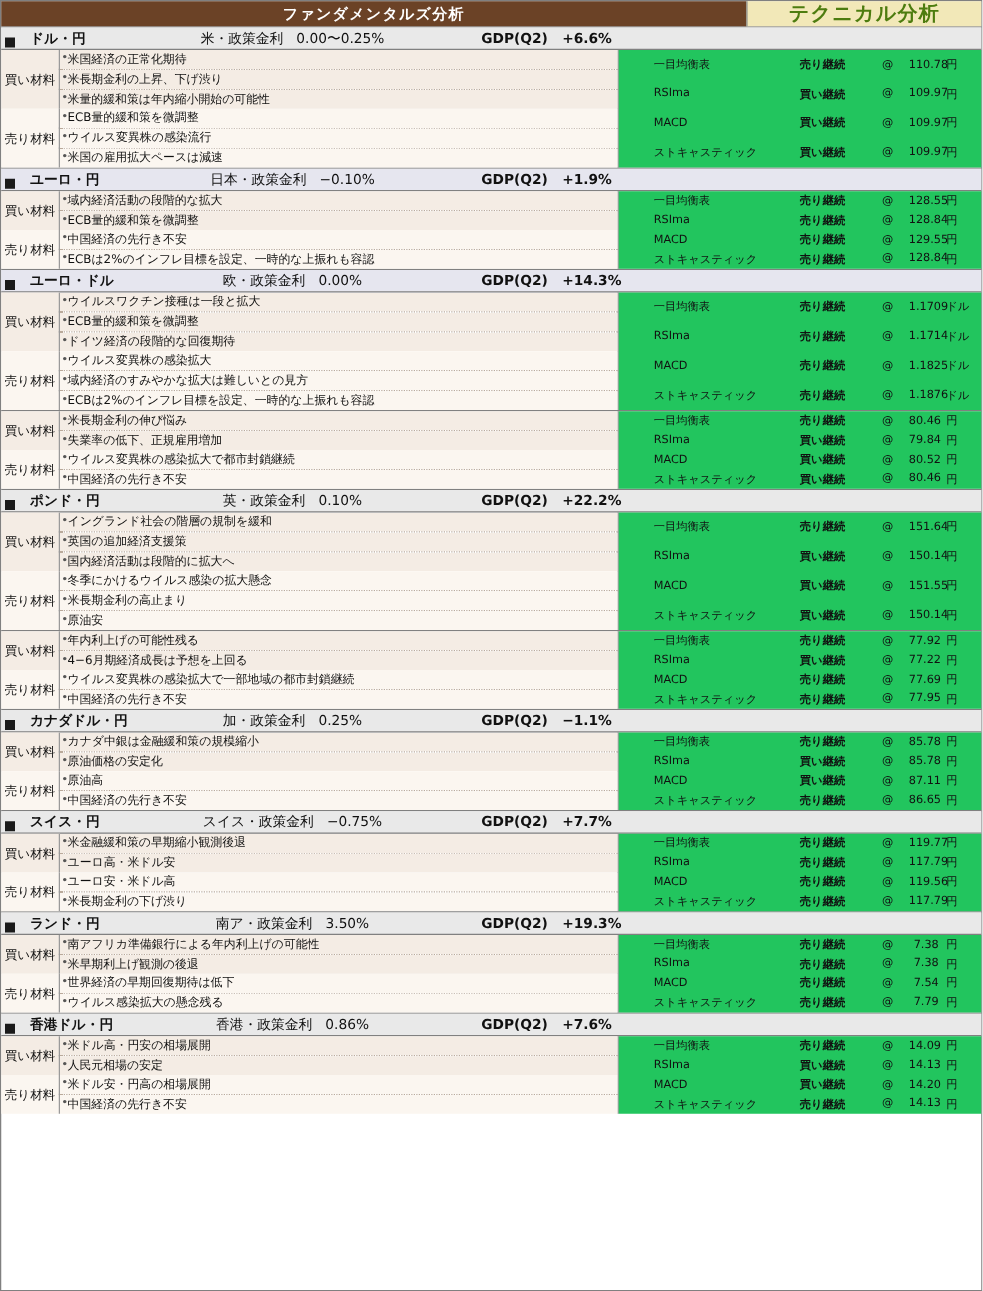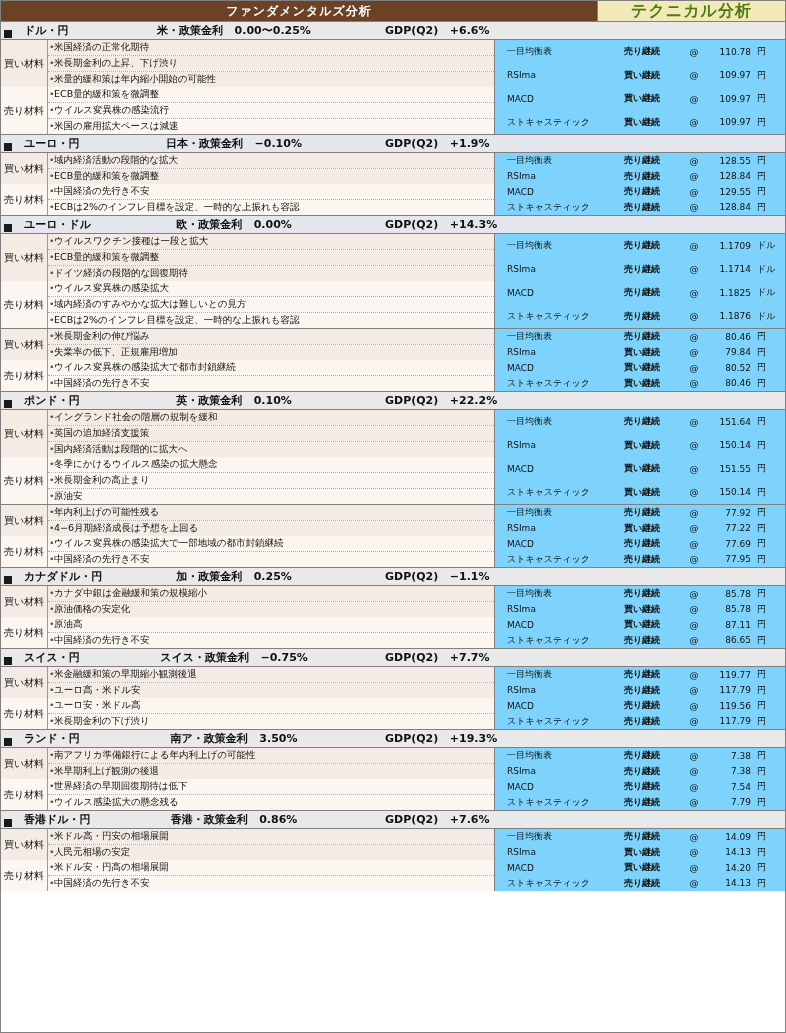--- a/index.html
+++ b/index.html
@@ -8,25 +8,25 @@
   table{border-collapse:collapse;}
   
   .hdr{display:flex;width:100%;height:20px;}
   .hdr .fund{width:596px;background:#6b4226;color:#fff;font-weight:bold;font-size:12px;display:flex;align-items:center;justify-content:center;letter-spacing:1px;}
   .hdr .tech{flex:1;background:#f2e8b8;color:#4d7c0f;font-weight:bold;font-size:16px;display:flex;align-items:center;justify-content:center;letter-spacing:1px;border-left:1px solid #808080;}
   
   .pair{border-top:1px solid #808080;}
   .pairhead{display:flex;align-items:center;height:17px;background:#e9e9e9;border-bottom:1px solid #808080;}
   .pairhead .name{width:108px;font-weight:bold;font-size:11px;padding-left:3px;box-sizing:border-box;display:flex;align-items:flex-end;gap:12px;}
   .sq{display:inline-block;width:8px;height:8px;background:#1a1a1a;}
-  .pairhead .rate{width:250px;text-align:center;font-weight:bold;font-size:11px;}
+  .pairhead .rate{width:250px;text-align:center;font-weight:normal;font-size:11px;}
   .pairhead .gdp{flex:1;text-align:left;font-weight:bold;font-size:11px;padding-left:26px;}
   .body{display:flex;}
   .left{width:494px;border-right:1px solid #808080;box-sizing:border-box;}
-  .right{flex:1;background:#7dd3fc;}
+  .right{flex:1;background:#22c55e;padding-left:16px;}
   .left table{width:100%;height:100%;table-layout:fixed;}
   .lbl{width:44px;text-align:center;font-size:10px;vertical-align:middle;border-right:1px solid #9a9a9a;margin-left:20px;}
   .buy{background:#f4ece4;}
   .sell{background:#fbf6f0;}
   .item{font-size:9.5px;padding:1px 2px 1px 6px;border-bottom:1px dotted #b9a99a;position:relative;white-space:nowrap;overflow:hidden;}
   .item:before{content:"\2022";position:absolute;left:1px;color:#555;}
   .item.last{border-bottom:none;}
   .right table{width:100%;height:100%;table-layout:fixed;}
   .right td{font-size:9px;padding:0 2px;white-space:nowrap;}
   .tname{width:96px;padding-left:12px !important;}

